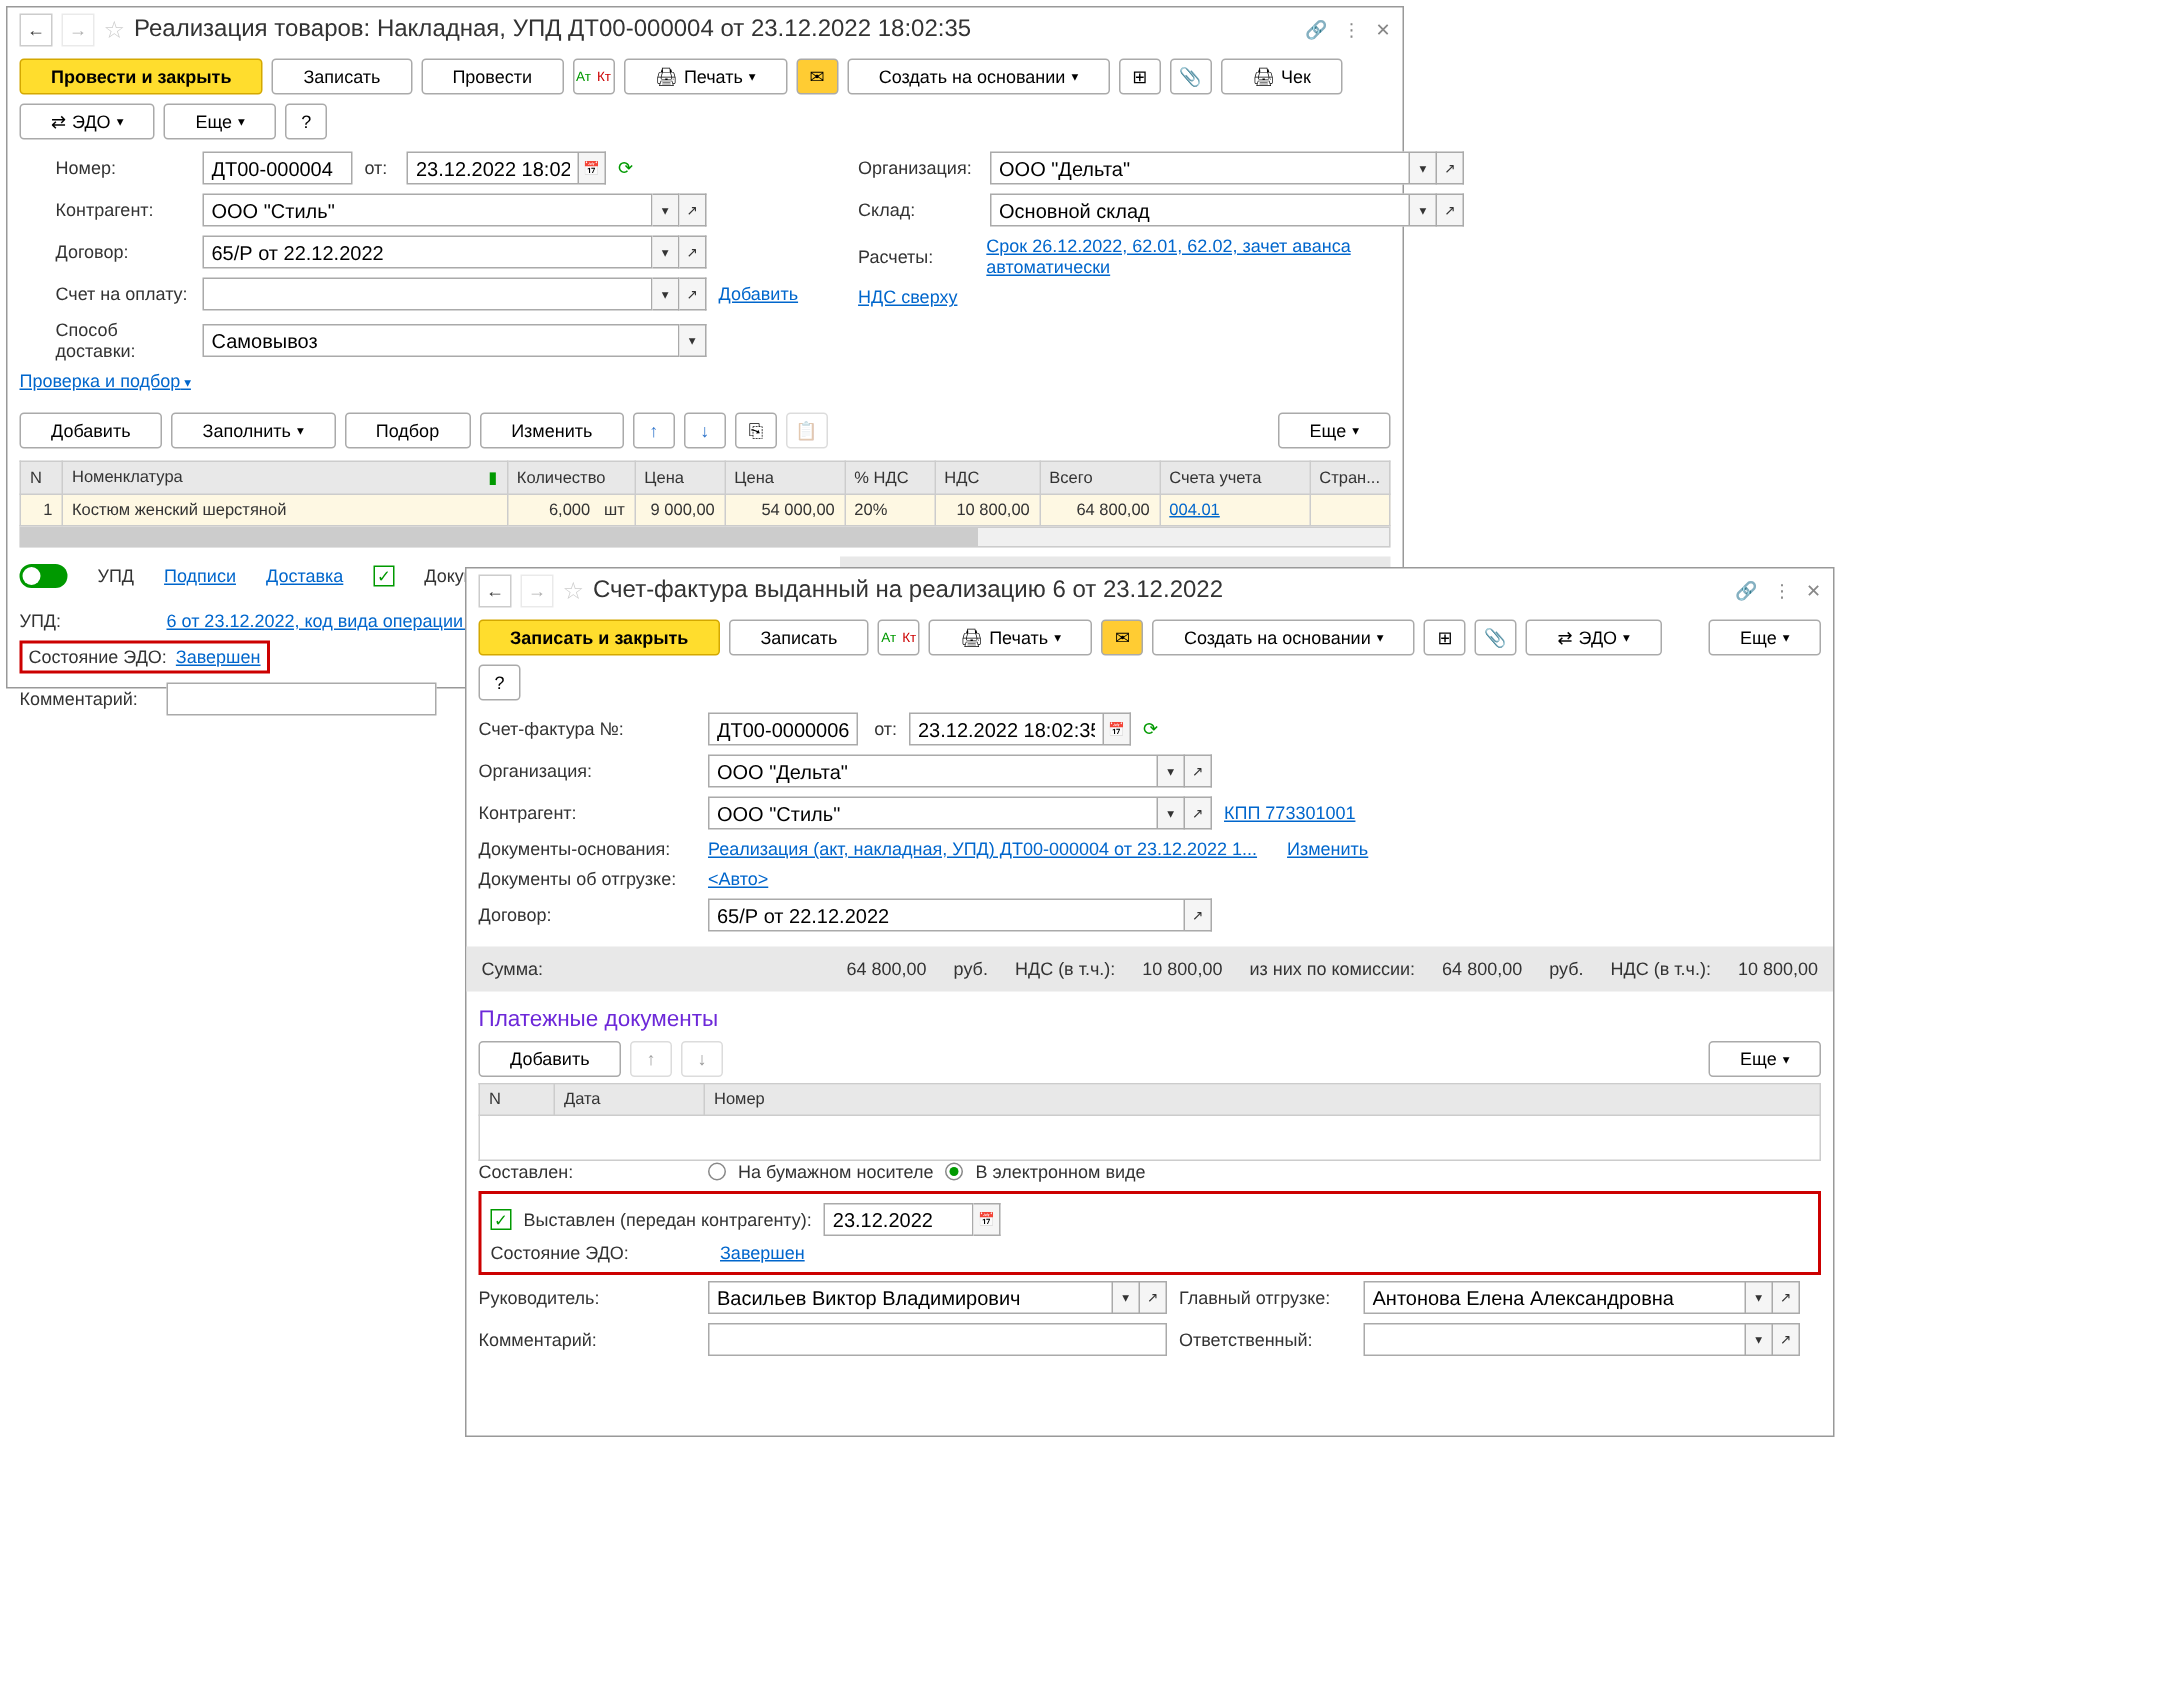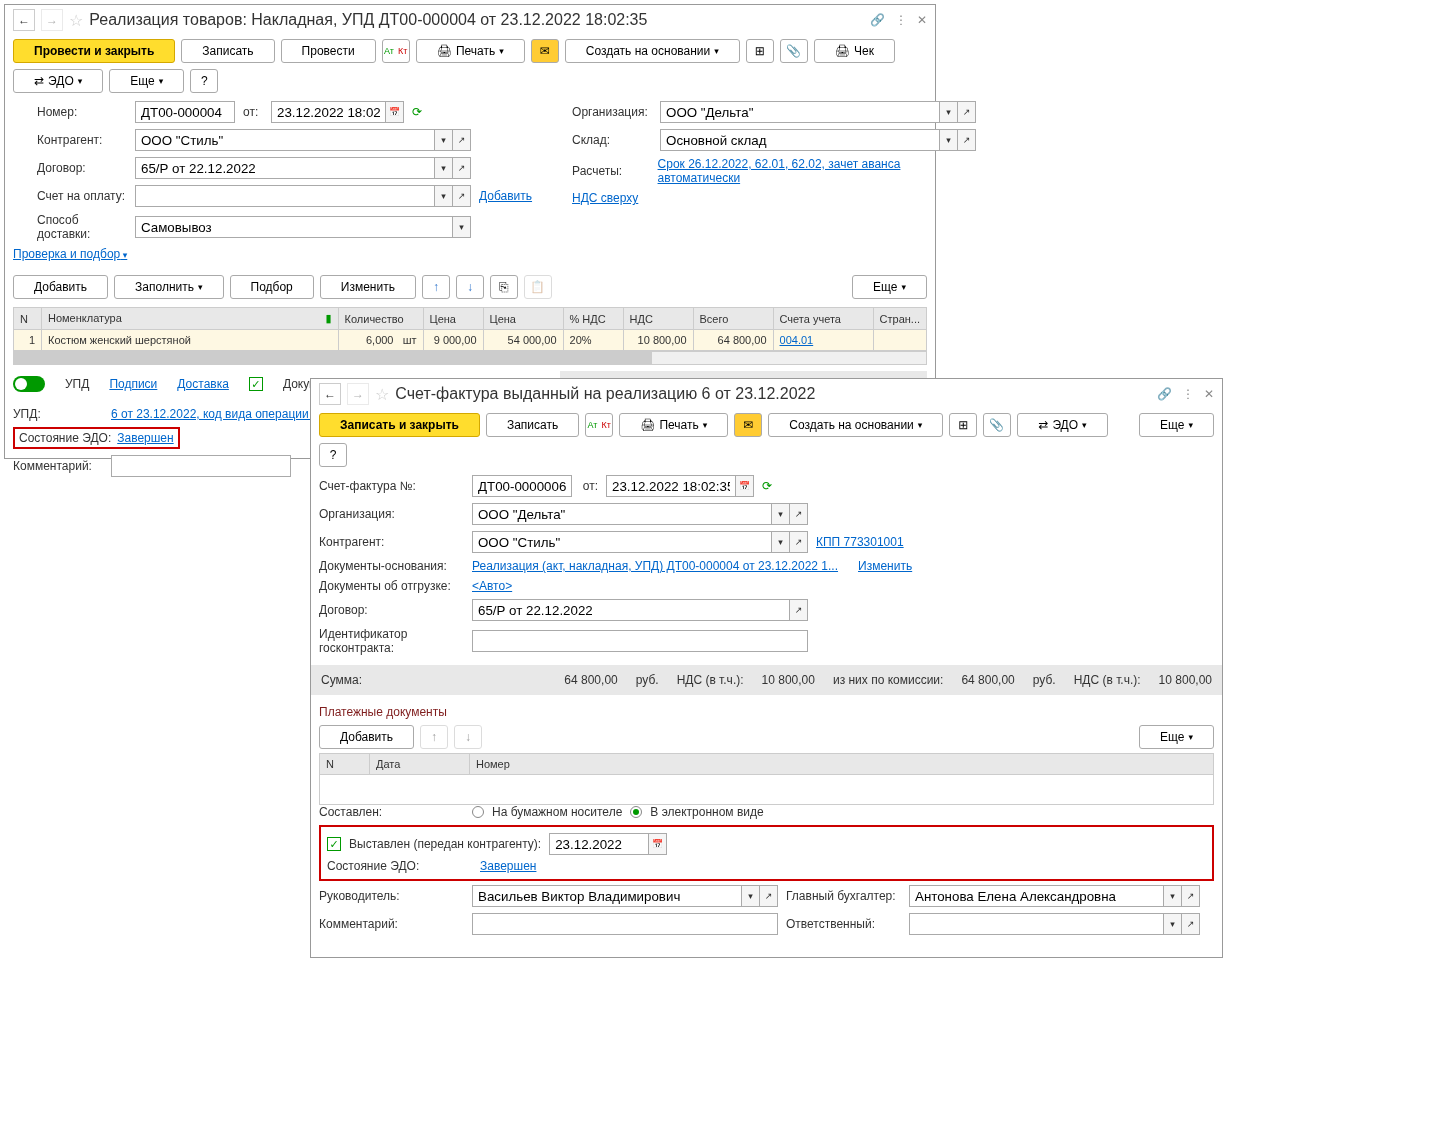--- a/index.html
+++ b/index.html
@@ -35,21 +35,21 @@
 .highlight-box { border: 2px solid #cc0000; padding: 2px 4px; display: inline-flex; align-items: center; gap: 6px; }
 .two-col { display: flex; gap: 40px; margin-left: 24px; }
 .col { flex: 1; }
 .caret::after { content: ' ▾'; font-size: 9px; }
 .scrollbar { height: 14px; background: #f0f0f0; border: 1px solid #ccc; position: relative; }
 .scrollbar::before { content: ''; position: absolute; left: 0; top: 0; width: 70%; height: 100%; background: #ccc; }
 .check { width: 14px; height: 14px; border: 1px solid #009900; display: inline-flex; align-items: center; justify-content: center; color: #009900; font-size: 11px; }
 .summary-bar { background: #e8e8e8; padding: 8px 10px; display: flex; gap: 18px; }
 .radio { width: 12px; height: 12px; border: 1px solid #888; border-radius: 50%; display: inline-block; position: relative; }
 .radio.checked::after { content:''; position:absolute; width:6px; height:6px; background:#009900; border-radius:50%; top:2px; left:2px; }
-.sec-title { color: #7f1d1d; font-size: 12px; padding: 6px 0; }
+.sec-title { color: #6d28d9; font-size: 15px; padding: 6px 0; }
 </style>
 </head>
 <body>
 
 <div class="window win1">
   <div class="titlebar">
     <div class="nav-btn">←</div>
     <div class="nav-btn" style="opacity:.4">→</div>
     <span class="star-icon">☆</span>
     <div class="title">Реализация товаров: Накладная, УПД ДТ00-000004 от 23.12.2022 18:02:35</div>
@@ -303,24 +303,20 @@
       <span class="lbl" style="width:145px">Документы об отгрузке:</span>
       <span class="link">&lt;Авто&gt;</span>
     </div>
     <div class="form-row">
       <span class="lbl" style="width:145px">Договор:</span>
       <div class="input-wrap">
           <input class="input" style="width: 318px;" value="65/Р от 22.12.2022">
           <span class="dd-btn">↗</span>
         </div>
     </div>
-    <div class="form-row">
-      <span class="lbl" style="width:145px">Идентификатор госконтракта:</span>
-      <input class="input" style="width: 336px;">
-    </div>
   </div>
 
   <div class="summary-bar">
     <span>Сумма:</span>
     <span style="margin-left:auto">64 800,00</span>
     <span>руб.</span>
     <span>НДС (в т.ч.):</span>
     <span>10 800,00</span>
     <span>из них по комиссии:</span>
     <span>64 800,00</span>
@@ -374,21 +370,21 @@
       </div>
     </div>
 
     <div class="form-row">
       <span class="lbl" style="width:145px">Руководитель:</span>
       <div class="input-wrap">
           <input class="input" style="width: 270px;" value="Васильев Виктор Владимирович">
           <span class="dd-btn">▾</span>
           <span class="dd-btn">↗</span>
         </div>
-      <span class="lbl" style="width:115px">Главный бухгалтер:</span>
+      <span class="lbl" style="width:115px">Главный отгрузке:</span>
       <div class="input-wrap">
           <input class="input" style="width: 255px;" value="Антонова Елена Александровна">
           <span class="dd-btn">▾</span>
           <span class="dd-btn">↗</span>
         </div>
     </div>
     <div class="form-row">
       <span class="lbl" style="width:145px">Комментарий:</span>
       <input class="input" style="width: 306px;">
       <span class="lbl" style="width:115px">Ответственный:</span>

